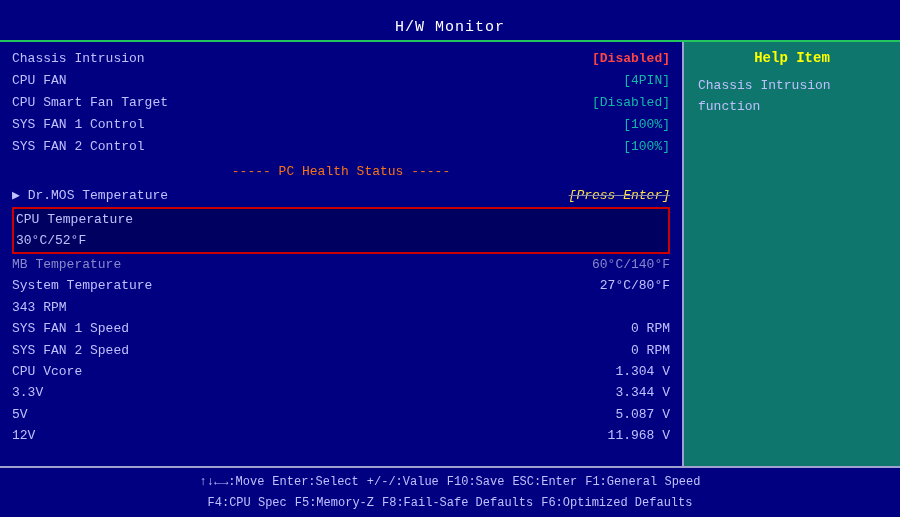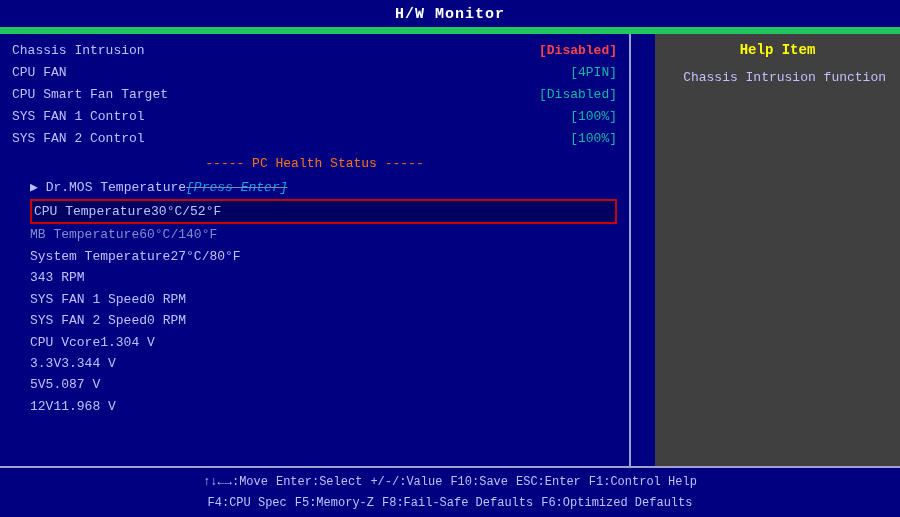--- a/index.html
+++ b/index.html
@@ -15,60 +15,58 @@
     .screen {
       width: 900px;
       height: 517px;
       background: #000080;
       display: flex;
       flex-direction: column;
     }
 
     .title-bar {
       text-align: center;
-      padding: 6px 0 4px 0;
+      padding: 19px 0 4px 0;
       font-size: 15px;
-      font-weight: bold;
+      font-weight: normal;
       color: #ffffff;
       letter-spacing: 1px;
     }
 
     .main-content {
       display: flex;
       flex: 1;
-      border-top: 7px solid #22c55e;
+      border-top: 2px solid #22c55e;
       border-bottom: 2px solid #a0a0d0;
-      gap: 24px;
     }
 
     .left-panel {
       flex: 1;
       padding: 6px 12px;
       border-right: 2px solid #a0a0d0;
     }
 
     .right-panel {
-      width: 245px;
+      width: 216px;
       padding: 8px 14px;
-      background: #404040;
+      background: #0f766e;
     }
 
     .right-panel-title {
       font-size: 14px;
       font-weight: bold;
       color: #ffff00;
       margin-bottom: 10px;
       text-align: center;
     }
 
     .right-panel-content {
       font-size: 13px;
       color: #c0c0ff;
       line-height: 1.6;
-      text-align: right;
     }
 
     .settings-section {
       margin-bottom: 6px;
     }
 
     .setting-row {
       display: flex;
       justify-content: space-between;
       font-size: 13px;
@@ -95,46 +93,47 @@
       font-size: 13px;
       margin: 6px 0;
     }
 
     .health-section {
       margin-top: 2px;
     }
 
     .health-row {
       display: flex;
+      justify-content: space-between;
       font-size: 13px;
       line-height: 1.65;
       color: #c0c0ff;
-      margin-left: 18px;
     }
 
     .health-row.highlighted {
       border: 2px solid #cc0000;
       background: #000060;
       padding: 0 2px;
+      flex-direction: column;
     }
 
     .health-row.dimmed {
       color: #8888cc;
     }
 
     .health-label {
       color: inherit;
     }
 
     .health-value {
       color: inherit;
     }
 
     .press-enter {
-      color: #0ea5e9;
+      color: #fde047;
       font-style: italic;
       text-decoration: line-through;
       text-decoration-color: #8888aa;
     }
 
     .footer {
       padding: 4px 10px 4px 10px;
       background: #000080;
       font-size: 12px;
       color: #c0c0ff;
@@ -256,21 +255,21 @@
 
   </div>
 
   <div class="footer">
     <div class="footer-row">
       <span class="footer-item">↑↓←→:Move</span>
       <span class="footer-item">Enter:Select</span>
       <span class="footer-item">+/-/:Value</span>
       <span class="footer-item">F10:Save</span>
       <span class="footer-item">ESC:Enter</span>
-      <span class="footer-item">F1:Control Help</span>
+      <span class="footer-item">F1:General Speed</span>
     </div>
     <div class="footer-row">
       <span class="footer-item">F4:CPU Spec</span>
       <span class="footer-item">F5:Memory-Z</span>
       <span class="footer-item">F8:Fail-Safe Defaults</span>
       <span class="footer-item">F6:Optimized Defaults</span>
     </div>
   </div>
 
 </div>

